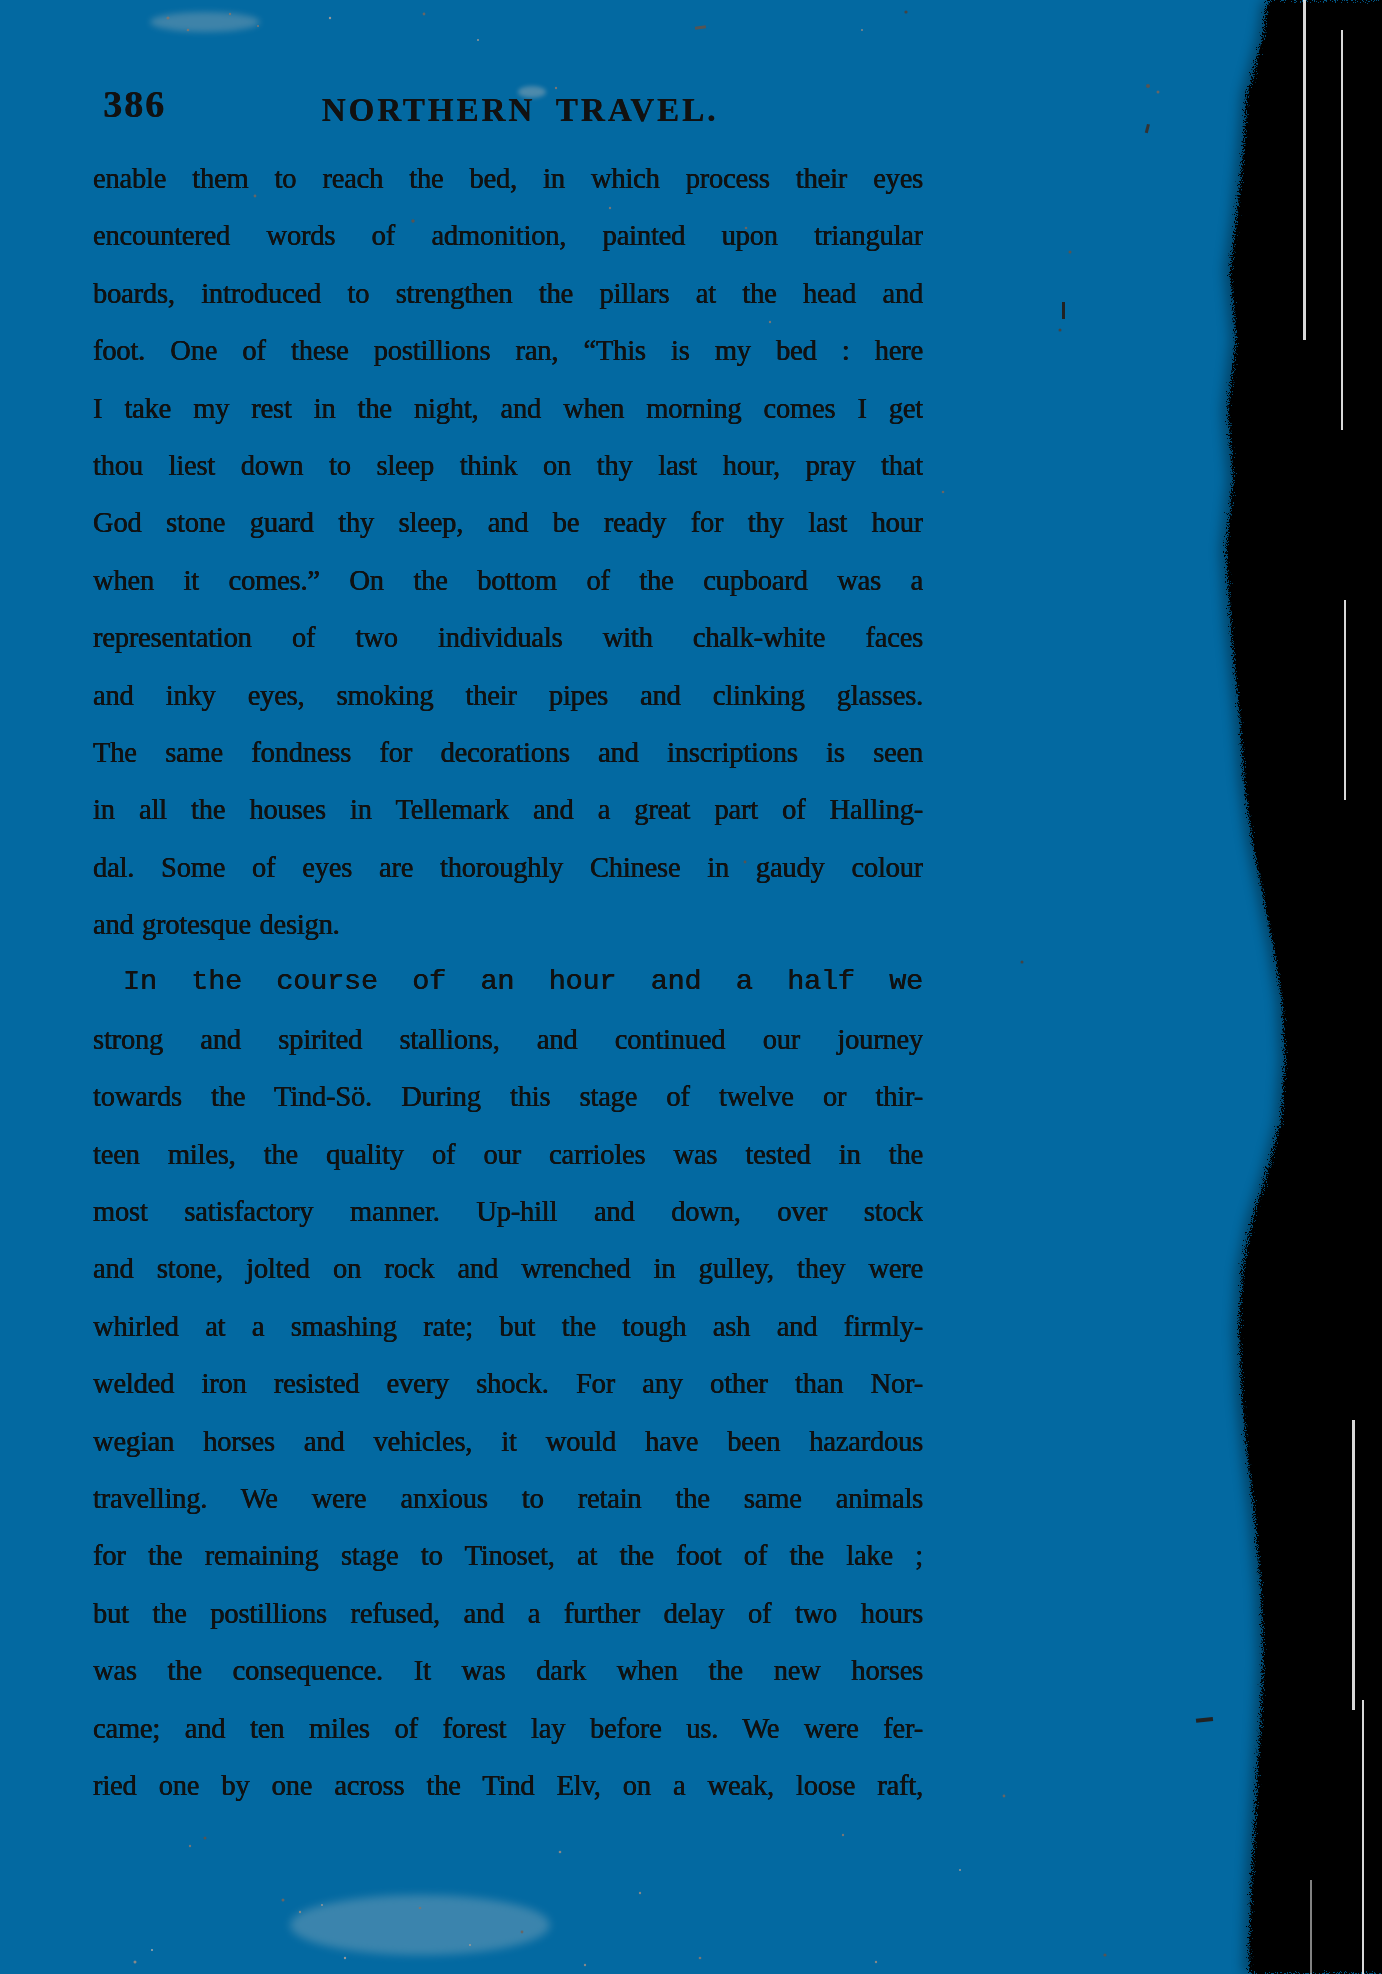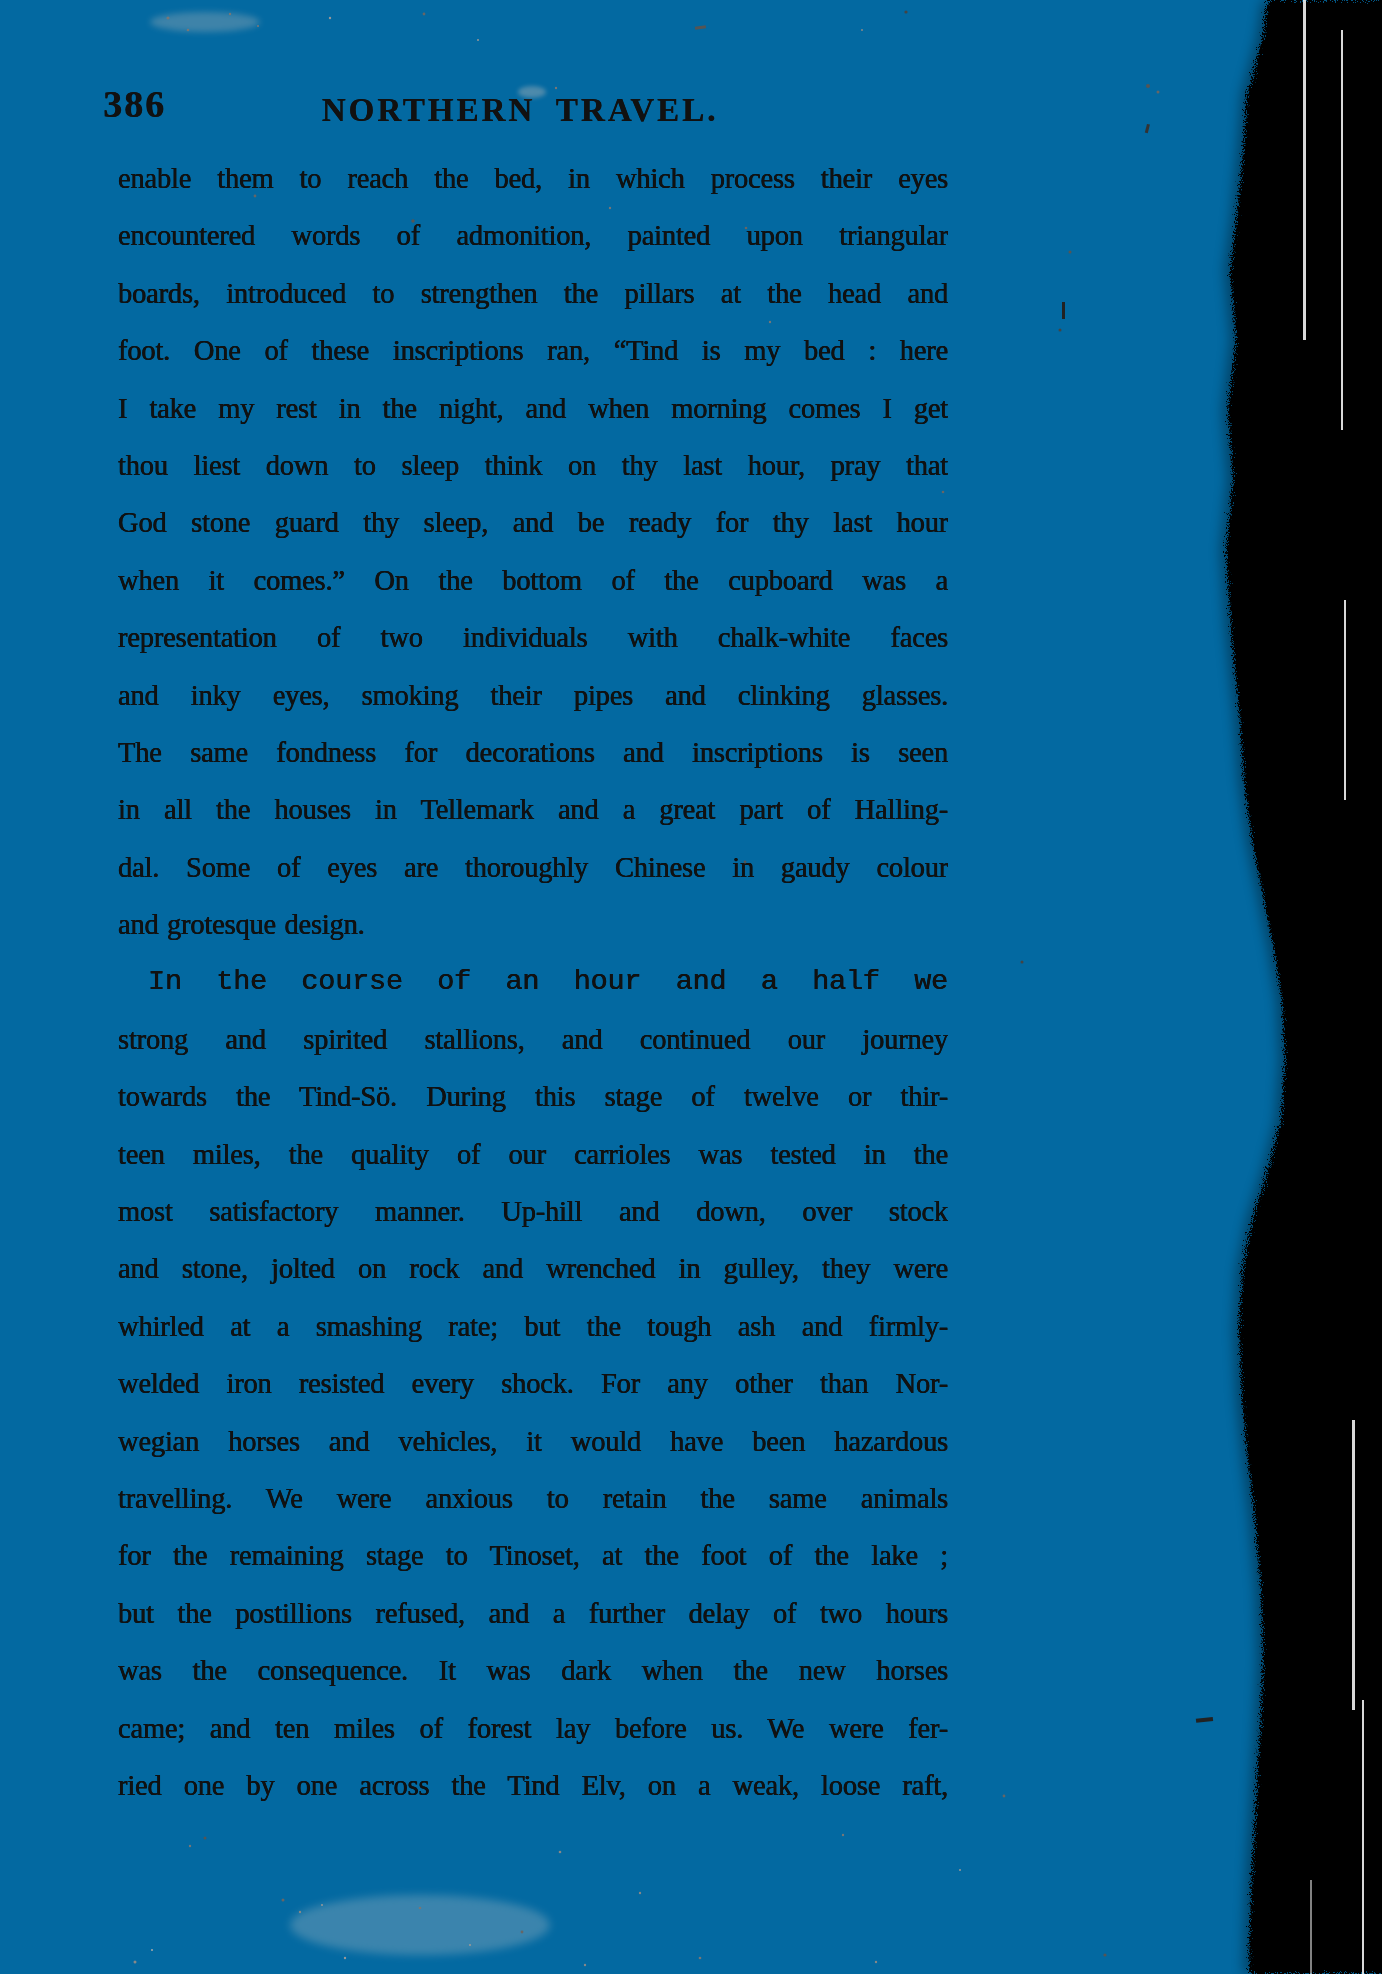--- a/index.html
+++ b/index.html
@@ -17,21 +17,21 @@
     text-shadow:0.4px 0 0 currentColor;
   }
   .title{
     position:absolute;left:105px;top:92px;width:830px;
     text-align:center;
     font-size:33px;font-weight:700;
     letter-spacing:3px;word-spacing:10px;
     text-shadow:0.3px 0 0 currentColor;
   }
   .body{
-    position:absolute;left:118px;top:150px;width:830px;
+    position:absolute;left:93px;top:150px;width:830px;
   }
   .line{
     height:57.4px;line-height:57.4px;
     font-size:28.5px;
     letter-spacing:-0.2px;word-spacing:1.5px;
     text-align:justify;
     text-align-last:justify;
     white-space:normal;
     overflow:hidden;
     text-shadow:0.35px 0 0 currentColor,-0.25px 0 0 rgba(0,0,0,.75);
@@ -46,21 +46,21 @@
 <div class="page">
 
   <span class="pgnum">386</span>
   <span class="title">NORTHERN TRAVEL.</span>
 
   <div class="body" id="body-text">
       <div>
         <div class="line">enable them to reach the bed, in which process their eyes</div>
         <div class="line">encountered words of admonition, painted upon triangular</div>
         <div class="line">boards, introduced to strengthen the pillars at the head and</div>
-        <div class="line">foot.  One of these inscriptions ran, “Tind is my bed : here</div>
+        <div class="line">foot.  One of these postillions ran, “This is my bed : here</div>
         <div class="line">I take my rest in the night, and when morning comes I get</div>
         <div class="line">thou liest down to sleep think on thy last hour, pray that</div>
         <div class="line">God stone guard thy sleep, and be ready for thy last hour</div>
         <div class="line">when it comes.”  On the bottom of the cupboard was a</div>
         <div class="line">representation of two individuals with chalk-white faces</div>
         <div class="line">and inky eyes, smoking their pipes and clinking glasses.</div>
         <div class="line">The same fondness for decorations and inscriptions is seen</div>
         <div class="line">in all the houses in Tellemark and a great part of Halling-</div>
         <div class="line">dal.  Some of eyes are thoroughly Chinese in gaudy colour</div>
         <div class="line endline">and grotesque design.</div>

